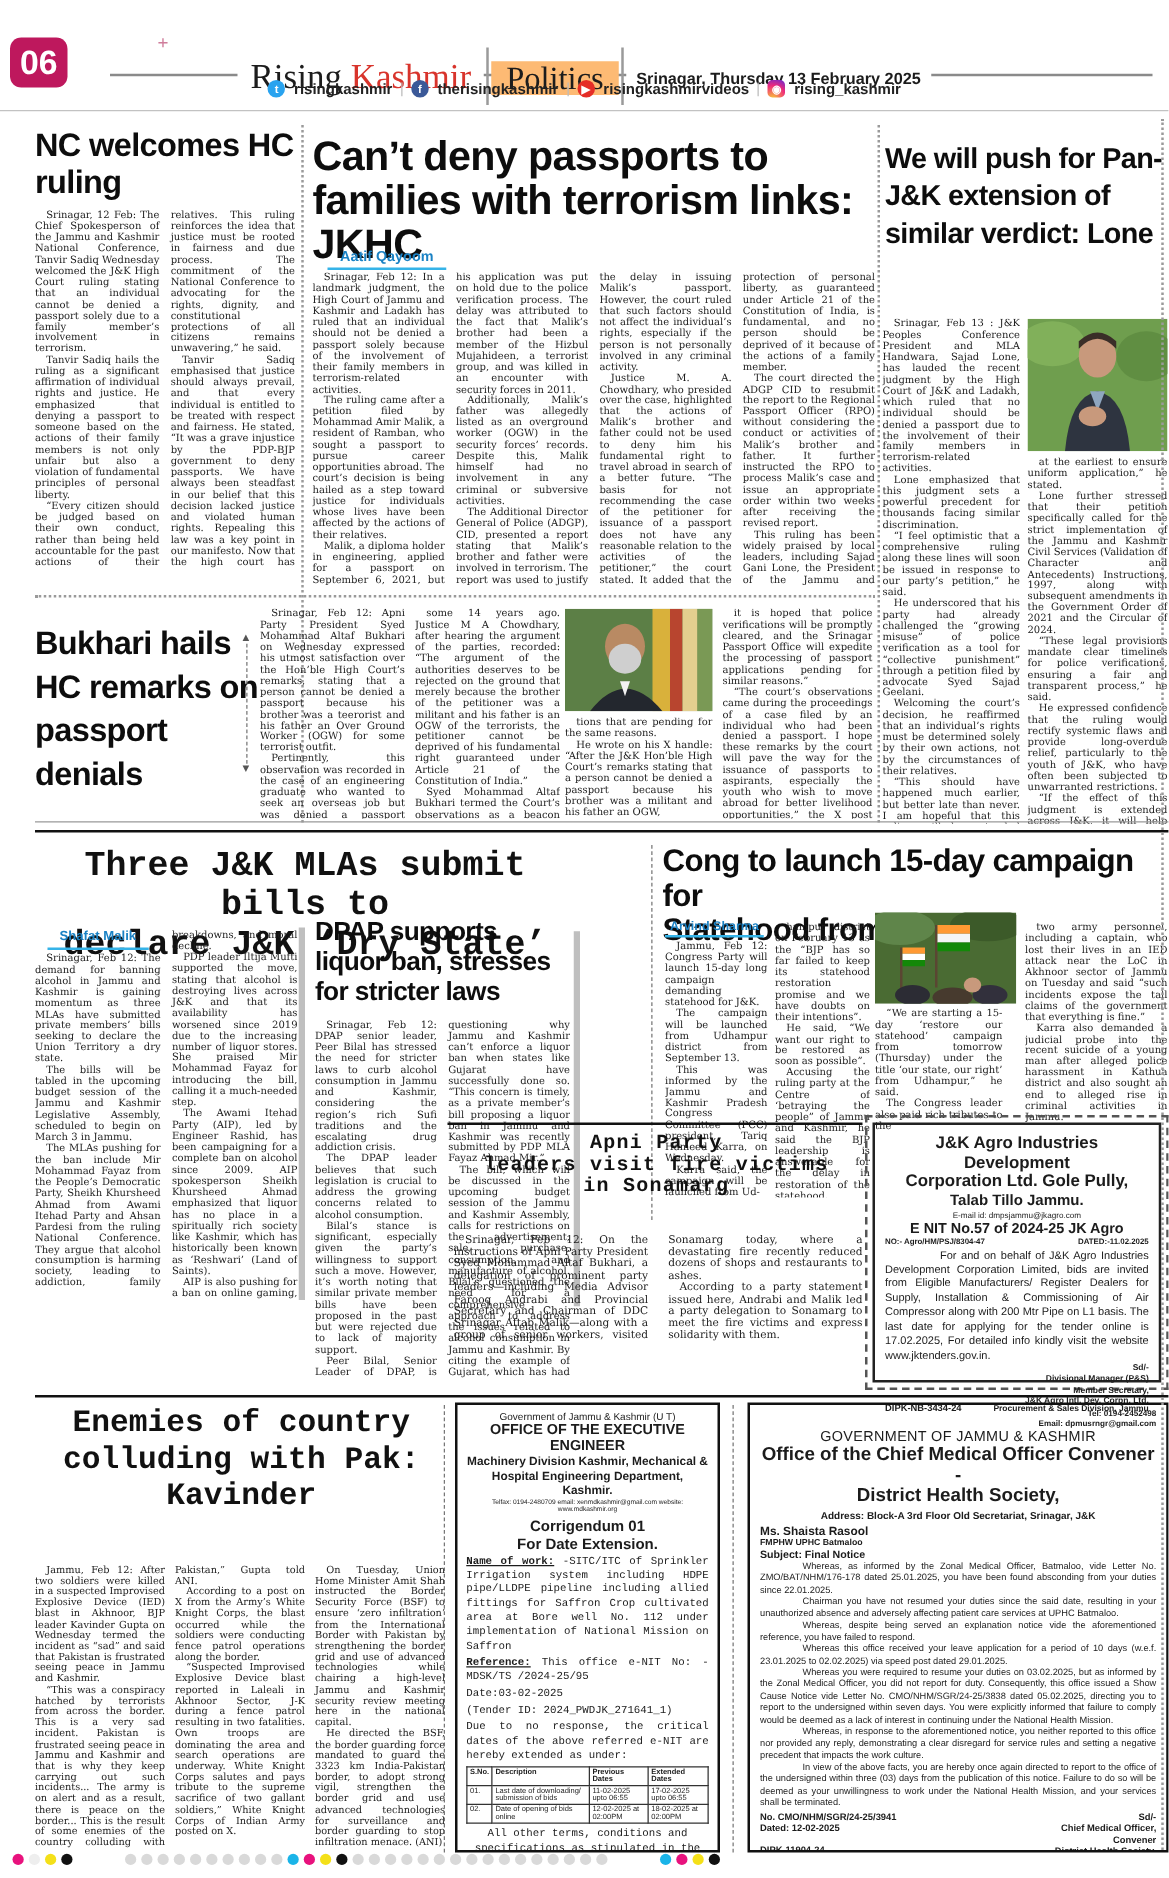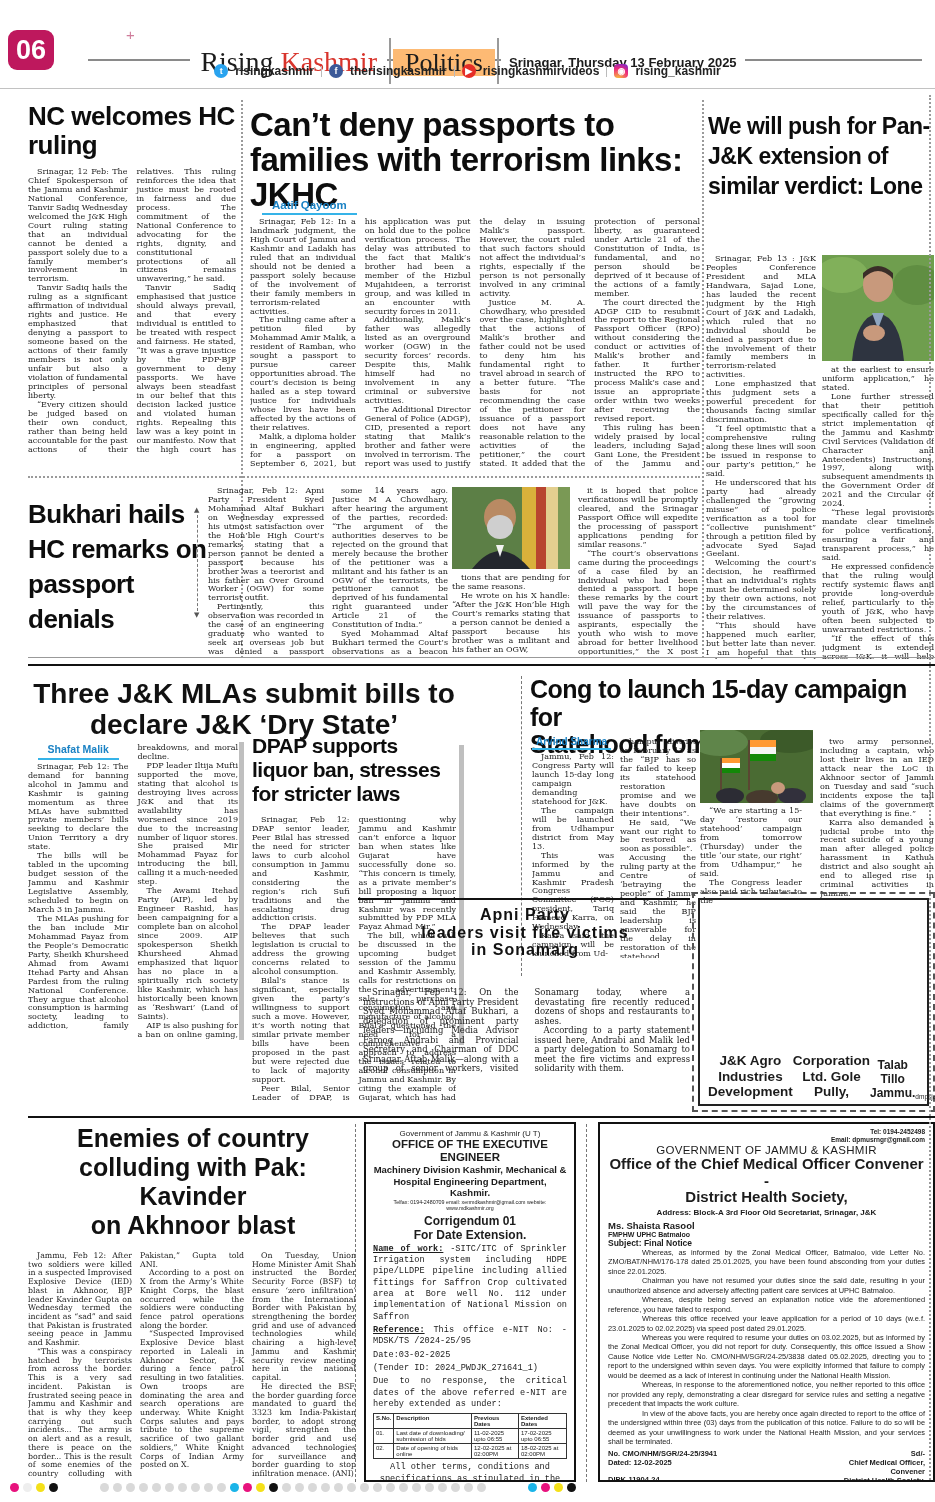--- a/index.html
+++ b/index.html
@@ -30,34 +30,34 @@
   
   .vdot{border-left:2px dotted #9a9a9a;}
   .hdot{border-top:2px dotted #9a9a9a;}
   .blackrule{background:#111;}
   .grayrule{background:#999;}
   .graybar{background:#bfbfbf;}
   .vdash{border-left:1px dashed #777;}
   
   .hl-sans{font-family:"Liberation Sans",sans-serif;font-weight:800;color:#0d0d0d;
            text-align:left;letter-spacing:-0.5px;}
-  .hl-serif{font-family:Liberation Sans, sans-serif;font-weight:bold;color:#111;text-align:center;}
+  .hl-serif{font-family:Liberation Mono, monospace;font-weight:bold;color:#111;text-align:center;}
   .byline{font-family:"Liberation Sans",sans-serif;font-weight:bold;font-size:11.5px;color:#1b82c4;
           display:inline-block;border-bottom:2px solid #35b3e8;padding:0 10px 2px 10px;}
   
   .body-txt{font-size:8px;line-height:1.12;text-align:justify;overflow:hidden;}
   .body-txt .graf{margin:0;text-indent:9px;}
   .cols2{column-count:2;column-gap:9px;}
   .cols3{column-count:3;column-gap:8px;}
   .cols4{column-count:4;column-gap:9px;}
   .photo{display:block;}
   
   .agro{border:2px dashed #555;padding:4px;font-family:"Liberation Sans",sans-serif;}
   .agro-in{border:2px solid #222;height:100%;box-sizing:border-box;padding:6px 8px 4px 8px;
-           display:flex;flex-direction:row;align-items:flex-end;}
+           display:flex;flex-direction:column;}
   .agro-t1{font-weight:bold;font-size:13.5px;text-align:center;line-height:1.15;}
   .agro-t3{font-weight:bold;font-size:12px;text-align:center;}
   .agro-email{font-size:6.5px;text-align:center;margin-top:2px;}
   .agro-enit{font-weight:bold;font-size:11.5px;text-align:center;margin-top:1px;}
   .agro-ref{display:flex;justify-content:space-between;font-size:6.3px;font-weight:bold;margin-top:1px;}
   .agro-body{font-size:8.8px;line-height:1.3;text-align:justify;text-indent:44px;margin-top:2px;}
   .agro-sign{text-align:right;font-size:6.8px;font-weight:bold;line-height:1.35;margin-top:auto;}
   .agro-foot{display:flex;justify-content:space-between;align-items:flex-end;font-size:6.8px;font-weight:bold;}
   .gbox{border:2px solid #111;box-sizing:border-box;font-family:"Liberation Sans",sans-serif;
         padding:5px 7px;overflow:hidden;}
@@ -244,21 +244,21 @@
   <div class="abs vdash" style="left:521px;top:676px;height:300px;"></div>
 
   <div class="abs hl-sans" style="left:530px;top:676px;width:405px;font-size:25px;line-height:1.1;">
     <div>Cong to launch 15-day campaign for</div>
     <div>Statehood from today</div>
   </div>
   <div class="abs body-txt" style="left:532px;top:736px;width:82px;height:222px;">
     <div style="margin-bottom:3px;"><span class="byline" style="font-size:10px;padding:0 4px 1px 4px;">Arvind Sharma</span></div>
     <div>
         <p class="graf">Jammu, Feb 12: Congress Party will launch 15-day long campaign demanding statehood for J&amp;K.</p>
-        <p class="graf">The campaign will be launched from Udhampur district from May 13.</p>
+        <p class="graf">The campaign will be launched from Udhampur district from September 13.</p>
         <p class="graf">This was informed by the Jammu and Kashmir Pradesh Congress Committee (PCC) president, Tariq Hameed Karra, on Wednesday.</p>
         <p class="graf">Karra said, the campaign will be launched from Ud-</p>
       </div>
   </div>
   <div class="abs body-txt" style="left:620px;top:738px;width:76px;height:220px;">
       <p class="graf">hampur district on February 13 as the “BJP has so far failed to keep its statehood restoration promise and we have doubts on their intentions”.</p>
       <p class="graf">He said, “We want our right to be restored as soon as possible”.</p>
       <p class="graf">Accusing the ruling party at the Centre of ‘betraying the people” of Jammu and Kashmir, he said the BJP leadership is answerable for the delay in restoration of the statehood.</p>
     </div>
   <div class="abs" style="left:700px;top:730px;">
@@ -325,21 +325,20 @@
         </span>
       </div>
     </div>
   </div>
 
   <div class="abs blackrule" style="left:28px;top:1116px;width:907px;height:2px;"></div>
 
   <div class="abs hl-serif" style="left:30px;top:1124px;width:326px;font-size:25px;line-height:1.16;">
     <div>Enemies of country</div>
     <div>colluding with Pak: Kavinder</div>
-    <div>on Akhnoor blast</div>
   </div>
   <div class="abs body-txt cols3" style="left:28px;top:1252px;width:328px;height:230px;font-size:7.8px;">
       <p class="graf">Jammu, Feb 12: After two soldiers were killed in a suspected Improvised Explosive Device (IED) blast in Akhnoor, BJP leader Kavinder Gupta on Wednesday termed the incident as “sad” and said that Pakistan is frustrated seeing peace in Jammu and Kashmir.</p>
       <p class="graf">“This was a conspiracy hatched by terrorists from across the border. This is a very sad incident. Pakistan is frustrated seeing peace in Jammu and Kashmir and that is why they keep carrying out such incidents... The army is on alert and as a result, there is peace on the border... This is the result of some enemies of the country colluding with Pakistan,” Gupta told ANI.</p>
       <p class="graf">According to a post on X from the Army’s White Knight Corps, the blast occurred while the soldiers were conducting fence patrol operations along the border.</p>
       <p class="graf">“Suspected Improvised Explosive Device blast reported in Laleali in Akhnoor Sector, J-K during a fence patrol resulting in two fatalities. Own troops are dominating the area and search operations are underway. White Knight Corps salutes and pays tribute to the supreme sacrifice of two gallant soldiers,” White Knight Corps of Indian Army posted on X.</p>
       <p class="graf">On Tuesday, Union Home Minister Amit Shah instructed the Border Security Force (BSF) to ensure ‘zero infiltration’ from the International Border with Pakistan by strengthening the border grid and use of advanced technologies while chairing a high-level Jammu and Kashmir security review meeting here in the national capital.</p>
       <p class="graf">He directed the BSF, the border guarding force mandated to guard the 3323 km India-Pakistan border, to adopt strong vigil, strengthen the border grid and use advanced technologies for surveillance and border guarding to stop infiltration menace. (ANI)</p>
     </div>
 

